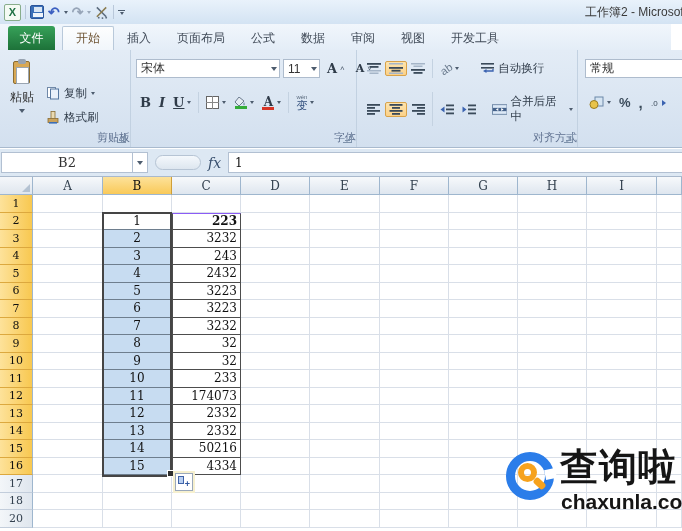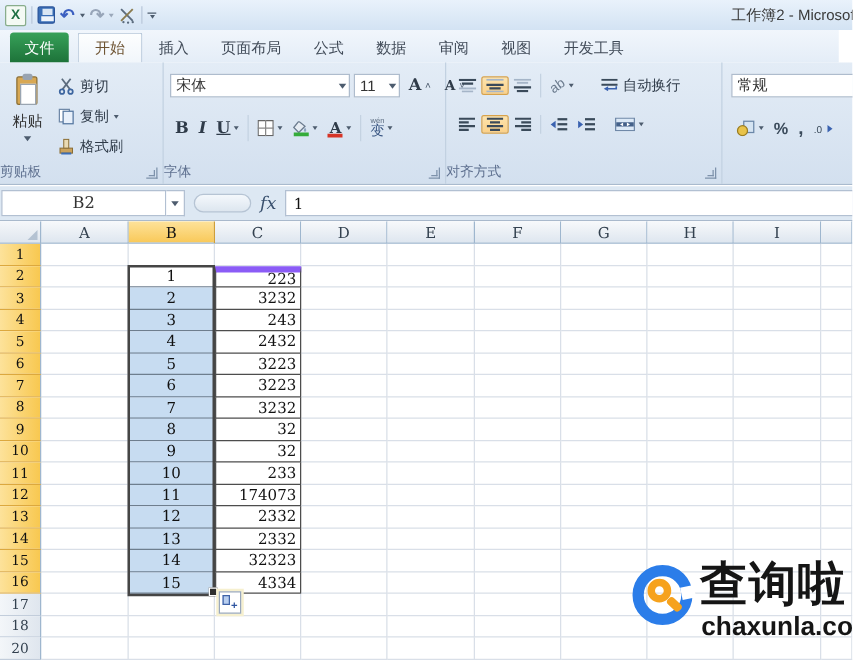--- a/index.html
+++ b/index.html
@@ -33,21 +33,21 @@
     display:flex; align-items:center; justify-content:center; font-size:12px; }
   .tab-strip { position:absolute; left:62px; top:2px; height:24px; display:flex; }
   .tab { padding:0 13px; display:flex; align-items:center; font-size:12px; color:#414b58; }
   .tab.sel { background:linear-gradient(#fdfefe,#f1f6fb); border:1px solid #b9c9da; border-bottom:none;
     border-radius:2px 2px 0 0; color:#6e5433; }
 
   
   .ribbon { position:absolute; top:50px; left:0; right:0; height:98px;
     background:linear-gradient(#e3ecf6,#d3e0ef); border-bottom:1px solid #a9bace; display:flex; }
   .rgroup { position:relative; height:100%; border-right:1px solid #c2d1e1; }
-  .glabel { position:absolute; bottom:2px; left:0; right:0; text-align:left; font-size:11px; color:#5f7190; }
+  .glabel { position:absolute; bottom:2px; left:0; right:0; text-align:right; font-size:11px; color:#5f7190; }
   .launcher { position:absolute; bottom:4px; right:4px; width:9px; height:9px;
     border-right:1px solid #7e92ab; border-bottom:1px solid #7e92ab; }
   .launcher::after { content:""; position:absolute; right:1px; bottom:1px; width:4px; height:4px;
     border-right:1px solid #7e92ab; border-bottom:1px solid #7e92ab; }
 
   .rbtn { display:flex; align-items:center; gap:3px; padding:1px 3px; border:1px solid transparent; border-radius:2px; font-size:11.5px; color:#2f3b49; }
   .rbtn.on { background:linear-gradient(#fde4ae,#fbd189); border-color:#d8a24a; }
   .vsep { width:1px; align-self:stretch; background:#c4d2e1; margin:0 3px; }
 
   
@@ -109,21 +109,21 @@
   .colhdr { background:linear-gradient(#f7f9fb,#dee6ef); border-right:1px solid #9eb6ce; border-bottom:1px solid #9eb6ce;
     display:flex; align-items:center; justify-content:center; font-family:"DejaVu Serif",serif; font-size:12px; color:#33414f; height:18px; }
   .colhdr.sel { background:linear-gradient(#fde29a,#f9c959); border-right-color:#cf9f39; color:#111; }
   .row { display:flex; height:17.5px; }
   .rowhdr { width:33px; background:linear-gradient(to right,#f3f6f9,#dfe6ee); border-right:1px solid #9eb6ce; border-bottom:1px solid #c2cddb;
     display:flex; align-items:center; justify-content:center; font-family:"DejaVu Serif",serif; font-size:11px; color:#33414f; }
   .rowhdr.sel { background:linear-gradient(to right,#fde29a,#f8c850); border-bottom-color:#dca83e; color:#111; }
   .cell { border-right:1px solid #d9dfe8; border-bottom:1px solid #d9dfe8; font-family:"DejaVu Serif",serif; font-size:12px; color:#111;
     display:flex; align-items:center; justify-content:center; }
   .cell.cdata { justify-content:flex-end; padding-right:3px; border-right:1px solid #4d4d4d; border-bottom:1px solid #4d4d4d; border-left:1px solid #4d4d4d; }
-  .cell.cfirst { border-top:5px solid #8b5cf6; }
+  .cell.cfirst { border-top:1px solid #8b5cf6;font-weight:bold; }
   .cell.bsel { background:#c7dcf1; border-bottom:1px solid #6e7e8e; }
   .cell.bactive { background:#fff; }
   .sel-overlay { position:absolute; left:102px; top:34.5px; width:70px; height:265px; border:2px solid #454545; pointer-events:none; z-index:3; }
   .fill-handle { position:absolute; left:167px; top:293px; width:7px; height:7px; background:#2f2f2f; border:1px solid #fff; z-index:4; }
   .autofill-btn { position:absolute; left:175px; top:296px; width:18px; height:18px; background:#fff; border:1px solid #9aa8bb;
     box-shadow:0 0 0 2px #f6f0cf; display:flex; align-items:flex-start; justify-content:flex-start; padding:2px; z-index:5; }
   .autofill-btn .sq { width:8px; height:8px; background:#b9cff0; border:1px solid #3f63a8; }
   .autofill-btn .plus { font-size:9px; font-weight:bold; color:#2f56a0; line-height:1; margin-left:1px; margin-top:4px; }
 
   
@@ -191,31 +191,20 @@
   <div class="rgroup g-clip">
     <div class="paste-btn">
       <span class="clipboard-ic">
           <span class="board"></span>
           <span class="clip"></span>
           <span class="paper"></span>
         </span>
       <span class="lbl">粘贴</span>
       <span class="dd" style="margin-top:3px"></span>
     </div>
-    <div class="clip-small" style="top:8px">
-      <span class="ic14">
-          <svg width="14" height="14" viewBox="0 0 14 14">
-            <line x1="3.5" y1="1" x2="10" y2="9.5" stroke="#5b6b7d" stroke-width="1.4"></line>
-            <line x1="10.5" y1="1" x2="4" y2="9.5" stroke="#5b6b7d" stroke-width="1.4"></line>
-            <circle cx="3.6" cy="11.3" r="1.8" fill="none" stroke="#3e66a0" stroke-width="1.4"></circle>
-            <circle cx="10.4" cy="11.3" r="1.8" fill="none" stroke="#3e66a0" stroke-width="1.4"></circle>
-          </svg>
-        </span>
-      <span>剪切</span>
-    </div>
     <div class="clip-small" style="top:56px">
       <span class="ic14">
           <svg width="14" height="14" viewBox="0 0 14 14">
             <rect x="2" y="8.5" width="10" height="4" fill="#caa25c" stroke="#8a6d33" stroke-width="0.8"></rect>
             <rect x="5" y="1.5" width="4" height="7" fill="#e9dab3" stroke="#8a6d33" stroke-width="0.8"></rect>
             <rect x="3" y="12" width="8" height="1.6" fill="#3c6eb5"></rect>
           </svg>
         </span>
       <span>格式刷</span>
     </div>
@@ -385,20 +374,21 @@
             <polygon points="0.5,2.5 0.5,8.5 4.5,5.5" fill="#3a62b0"></polygon>
           </svg>
         </div>
       <div class="rbtn" style="margin-left:8px">
         <svg width="16" height="11" viewBox="0 0 16 11">
             <rect x="0.5" y="0.5" width="15" height="10" fill="#dce9f7" stroke="#7089a8"></rect>
             <rect x="1" y="3.8" width="14" height="3.4" fill="#44618a"></rect>
             <polygon points="4,5.5 6.5,4 6.5,7" fill="#fff"></polygon>
             <polygon points="12,5.5 9.5,4 9.5,7" fill="#fff"></polygon>
           </svg>
+        <span>合并后居中</span>
         <span class="dd small"></span>
       </div>
     </div>
     <div class="glabel">对齐方式</div>
     <div class="launcher"></div>
   </div>
 
   <div class="rgroup g-num">
     <div class="num-row1">
       <div class="selbox" style="width:110px">
@@ -629,21 +619,21 @@
         <div class="cell" style="width: 69px;"></div>
         <div class="cell" style="width: 69px;"></div>
         <div class="cell" style="width: 69px;"></div>
         <div class="cell" style="width: 70px;"></div>
         <div class="cell" style="width: 25px;"></div>
       </div>
       <div class="row">
         <div class="rowhdr sel">15</div>
         <div class="cell" style="width: 70px;"></div>
         <div class="cell bsel" style="width: 69px;">14</div>
-        <div class="cell cdata" style="width: 69px;">32323</div>
+        <div class="cell cdata" style="width: 69px;">50216</div>
         <div class="cell" style="width: 69px;"></div>
         <div class="cell" style="width: 70px;"></div>
         <div class="cell" style="width: 69px;"></div>
         <div class="cell" style="width: 69px;"></div>
         <div class="cell" style="width: 69px;"></div>
         <div class="cell" style="width: 70px;"></div>
         <div class="cell" style="width: 25px;"></div>
       </div>
       <div class="row">
         <div class="rowhdr sel">16</div>

